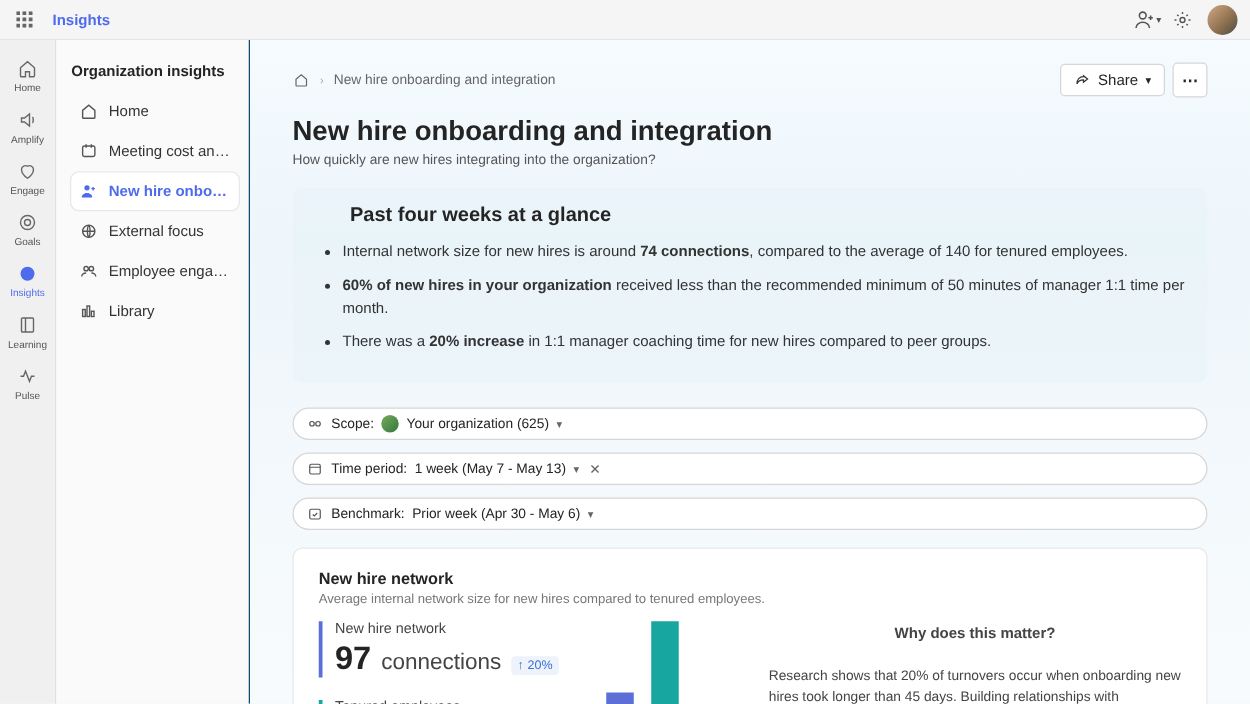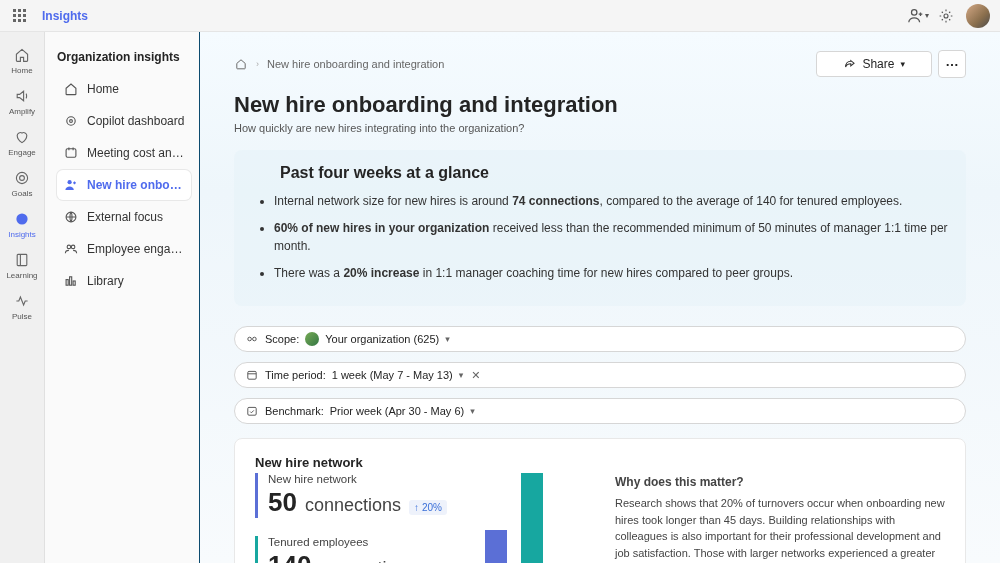--- a/index.html
+++ b/index.html
@@ -33,21 +33,21 @@
 
 .main { flex: 1; overflow-y: auto; background: linear-gradient(180deg, #f5fbff 0%, #eef6fb 30%, #f8fbfd 100%); position: relative; }
 .main-inner { padding: 18px 34px 20px 34px; }
 
 
 .crumbrow { display: flex; align-items: center; margin-bottom: 14px; }
 .crumb { display: flex; align-items: center; gap: 8px; font-size: 11px; color: #666; }
 .crumb .home-ico { width: 14px; height: 14px; display: flex; align-items: center; justify-content: center; cursor: pointer; }
 .crumb .chev { color: #aaa; font-size: 9px; }
 .crumbrow .spacer { flex: 1; }
-.share-btn { display: flex; align-items: center; gap: 6px; background: #fff; border: 1px solid #d6d6d6; border-radius: 4px; padding: 5px 26px; font-size: 12px; cursor: pointer; }
+.share-btn { display: flex; align-items: center; gap: 6px; background: #fff; border: 1px solid #d6d6d6; border-radius: 4px; padding: 5px 10px; font-size: 12px; cursor: pointer; }
 .more-btn { width: 28px; height: 28px; display: flex; align-items: center; justify-content: center; background: #fff; border: 1px solid #d6d6d6; border-radius: 4px; margin-left: 6px; cursor: pointer; font-weight: bold; }
 
 .page-title { font-size: 22px; font-weight: 600; margin-bottom: 4px; }
 .page-subtitle { font-size: 11px; color: #555; margin-bottom: 16px; }
 
 
 .glance { background: rgba(230, 242, 248, 0.55); border-radius: 8px; padding: 14px 18px 16px 18px; margin-bottom: 20px; }
 .glance h5 { font-size: 16px; font-weight: 600; margin-bottom: 10px; padding-left: 28px; }
 .glance ul { list-style: disc; padding-left: 22px; }
 .glance li { font-size: 12px; line-height: 1.55; margin-bottom: 8px; color: #333; }
@@ -75,21 +75,21 @@
 .metric .m-row { display: flex; align-items: baseline; gap: 8px; }
 .metric .m-num { font-size: 26px; font-weight: 600; }
 .metric .m-unit { font-size: 18px; font-weight: 400; color: #444; }
 .metric .delta { display: inline-flex; align-items: center; gap: 3px; font-size: 10px; color: #3a6fd8; background: #eef2fb; border-radius: 3px; padding: 2px 5px; }
 .bars { display: flex; align-items: flex-end; gap: 14px; height: 120px; }
 .bar { width: 22px; }
 .bar.nh { height: 53%; background: #5b6fd6; }
 .bar.te { height: 100%; background: #17a7a0; }
 
 .why { flex: 1; font-size: 11px; line-height: 1.5; color: #444; max-width: 340px; }
-.why h6 { font-size: 12px; font-weight: 600; margin-bottom: 4px; }
+.why h6 { font-size: 12px; font-weight: 600; margin-bottom: 18px; text-align: center; }
 
 svg { display: block; }
 </style>
 </head>
 <body>
 
 <div class="topbar">
   <div class="waffle">
     <svg width="14" height="14" viewBox="0 0 14 14">
         <g fill="#666">
@@ -194,29 +194,20 @@
       <div class="si-ico">
           <svg width="14" height="14" viewBox="0 0 20 20" fill="none" stroke="#555" stroke-width="1.6">
             <path d="M3 9l7-6 7 6v8a1 1 0 0 1-1 1H4a1 1 0 0 1-1-1z"></path>
           </svg>
         </div>
       <span class="si-label">Home</span>
     </div>
     <div class="side-item">
       <div class="si-ico">
           <svg width="14" height="14" viewBox="0 0 20 20" fill="none" stroke="#555" stroke-width="1.6">
-            <circle cx="10" cy="10" r="6"></circle>
-            <circle cx="10" cy="10" r="2"></circle>
-          </svg>
-        </div>
-      <span class="si-label">Copilot dashboard</span>
-    </div>
-    <div class="side-item">
-      <div class="si-ico">
-          <svg width="14" height="14" viewBox="0 0 20 20" fill="none" stroke="#555" stroke-width="1.6">
             <rect x="3" y="4" width="14" height="12" rx="2"></rect>
             <path d="M7 2v4M13 2v4"></path>
           </svg>
         </div>
       <span class="si-label">Meeting cost and qual…</span>
     </div>
     <div class="side-item active">
       <div class="si-ico">
           <svg width="14" height="14" viewBox="0 0 20 20" fill="#4f6bed">
             <circle cx="8" cy="6" r="3"></circle>
@@ -328,27 +319,28 @@
               </svg>
             </div>
           <span>Benchmark:</span>
           <span>Prior week (Apr 30 - May 6)</span>
           <span class="chev-down">▾</span>
         </div>
       </div>
 
       <div class="network-card">
         <h5>New hire network</h5>
+        <div class="desc">Average internal network size for new hires compared to tenured employees.</div>
         <div class="net-body">
           <div class="net-cols">
             <div class="metrics">
               <div class="metric nh">
                 <div class="m-label">New hire network</div>
                 <div class="m-row">
-                  <span class="m-num">50</span>
+                  <span class="m-num">97</span>
                   <span class="m-unit">connections</span>
                   <span class="delta">
                       <span>↑</span>
                       <span>20%</span>
                     </span>
                 </div>
               </div>
               <div class="metric te">
                 <div class="m-label">Tenured employees</div>
                 <div class="m-row">

